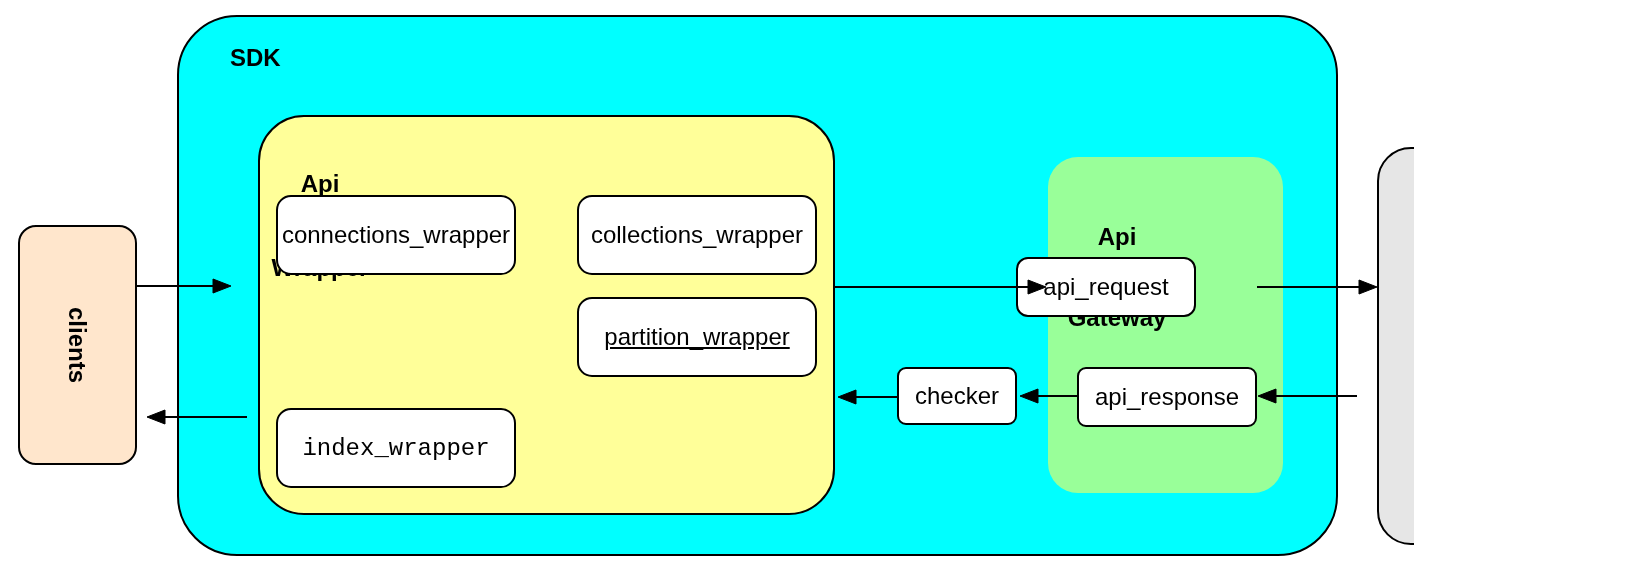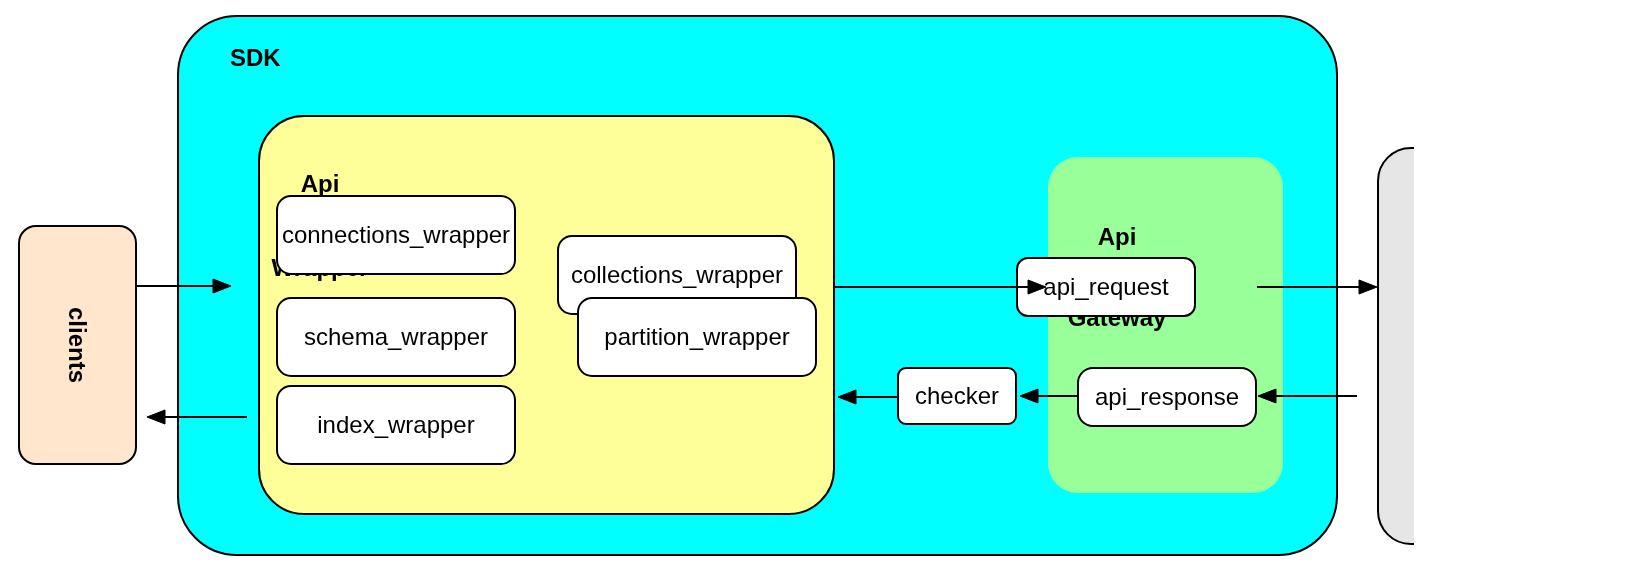--- a/index.html
+++ b/index.html
@@ -25,28 +25,28 @@
 
   
   #clients{left:18px;top:225px;width:119px;height:240px;background:var(--c-clients);border:2px solid var(--c-stroke);border-radius:18px;}
   #clients .rot{transform:rotate(90deg);font-weight:bold;font-size:24px;white-space:nowrap;}
   #milvus{left:1377px;top:147px;width:241px;height:398px;background:var(--c-milvus);border:2px solid var(--c-stroke);border-radius:34px;font-weight:bold;font-size:24px;}
 
   
   .wbox{background:var(--c-box);border:2px solid var(--c-stroke);border-radius:15px;font-size:24px;text-align:center;}
   .wrapcell{width:240px;height:80px;}
   #box-connections{left:276px;top:195px;}
-  #box-collections{left:557px;top:195px;margin-top:40px;}
+  #box-collections{left:577px;top:195px;}
   #box-schema{left:276px;top:297px;}
-  #box-partition{left:577px;top:297px;}
-  #box-index{left:276px;top:385px;}
+  #box-partition{left:577px;top:297px;text-decoration:underline;}
+  #box-index{left:276px;top:408px;font-family:Liberation Mono, monospace;}
   #box-utility{left:577px;top:395px;}
   #checker{left:897px;top:367px;width:120px;height:58px;border-radius:9px;}
   #api-request{left:1016px;top:257px;width:180px;height:60px;border-radius:12px;}
-  #api-response{left:1077px;top:367px;width:180px;height:60px;border-radius:16px;}
+  #api-response{left:1077px;top:367px;width:180px;height:60px;border-radius:9px;}
 
   
   #arrows{position:absolute;left:0;top:0;width:1634px;height:574px;pointer-events:none;}
   #arrows line{stroke:var(--c-arrow);stroke-width:2px;}
   #arrows polygon{fill:var(--c-arrow);stroke:var(--c-arrow);stroke-width:1px;}
 </style>
 </head>
 <body>
 
 <div id="canvas">
@@ -58,23 +58,20 @@
   <div class="container-label" id="api-wrapper-label">
     <div>Api</div>
     <div>Wrapper</div>
   </div>
 
   <div class="node wbox wrapcell centered" id="box-connections">
     <span>connections_wrapper</span>
   </div>
   <div class="node wbox wrapcell centered" id="box-collections">
     <span>collections_wrapper</span>
-  </div>
-  <div class="node wbox wrapcell centered" id="box-schema">
-    <span>schema_wrapper</span>
   </div>
   <div class="node wbox wrapcell centered" id="box-partition">
     <span>partition_wrapper</span>
   </div>
   <div class="node wbox wrapcell centered" id="box-index">
     <span>index_wrapper</span>
   </div>
 
   <div class="node wbox centered" id="checker">
     <span>checker</span>

